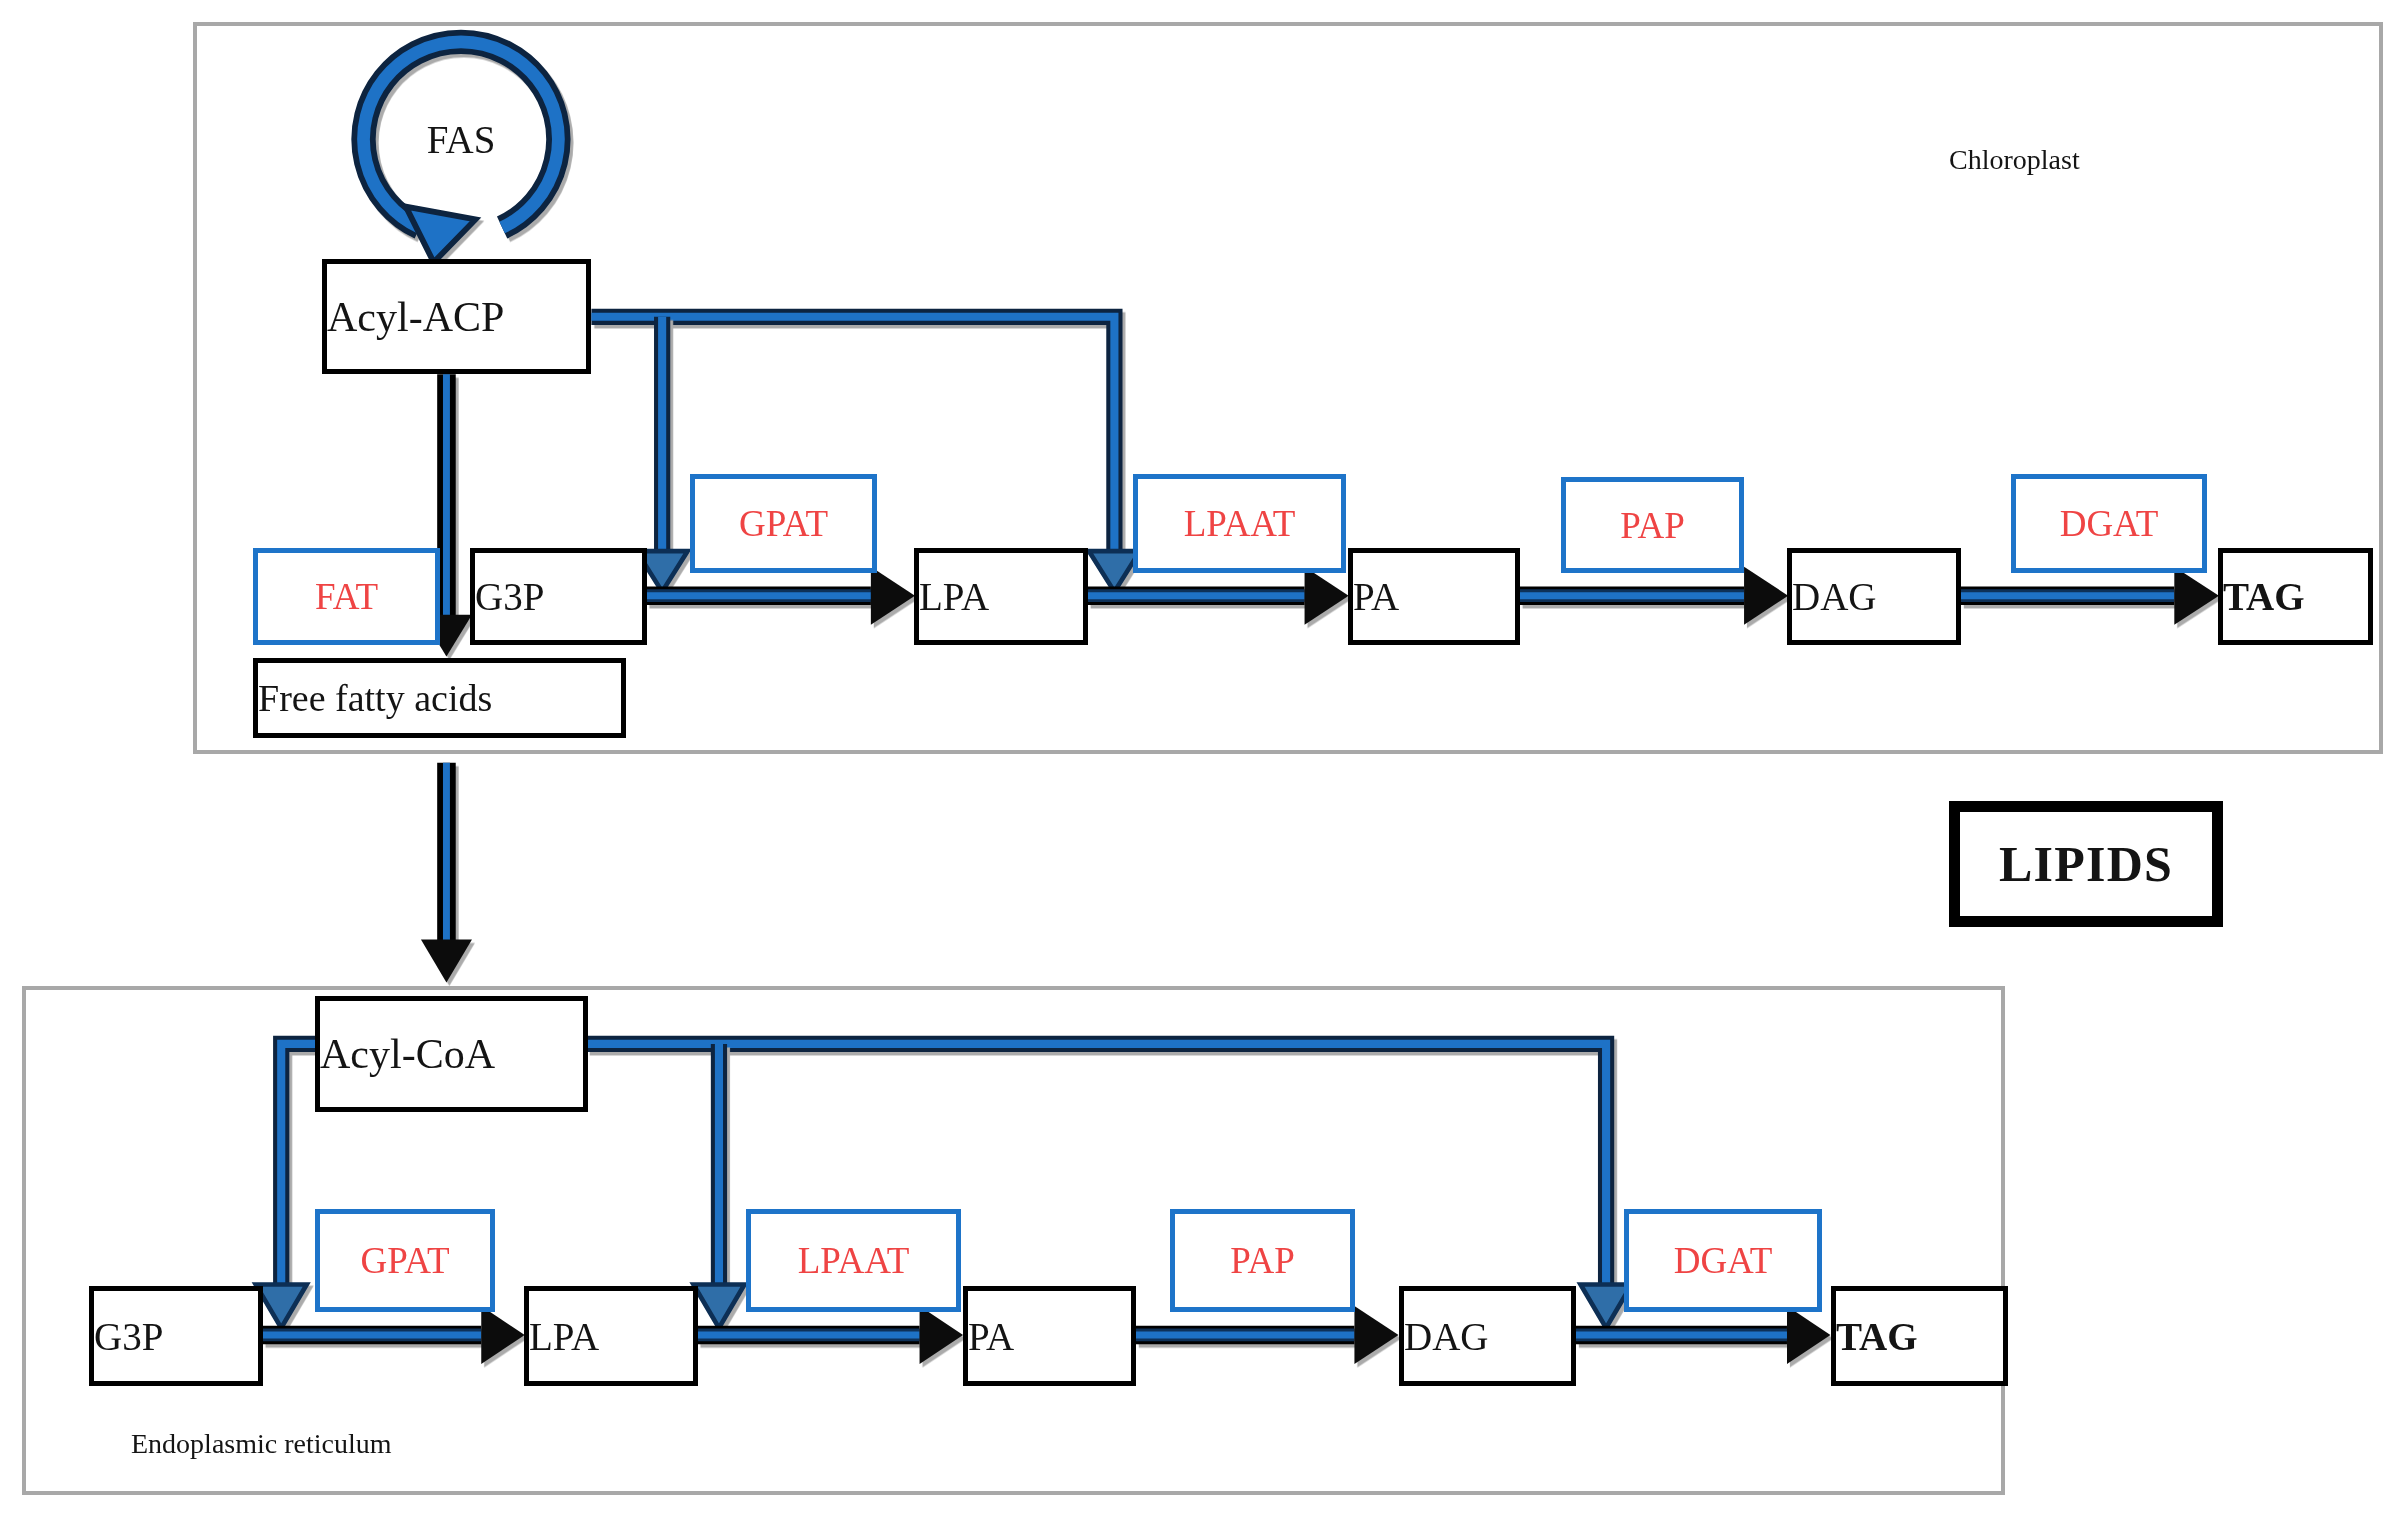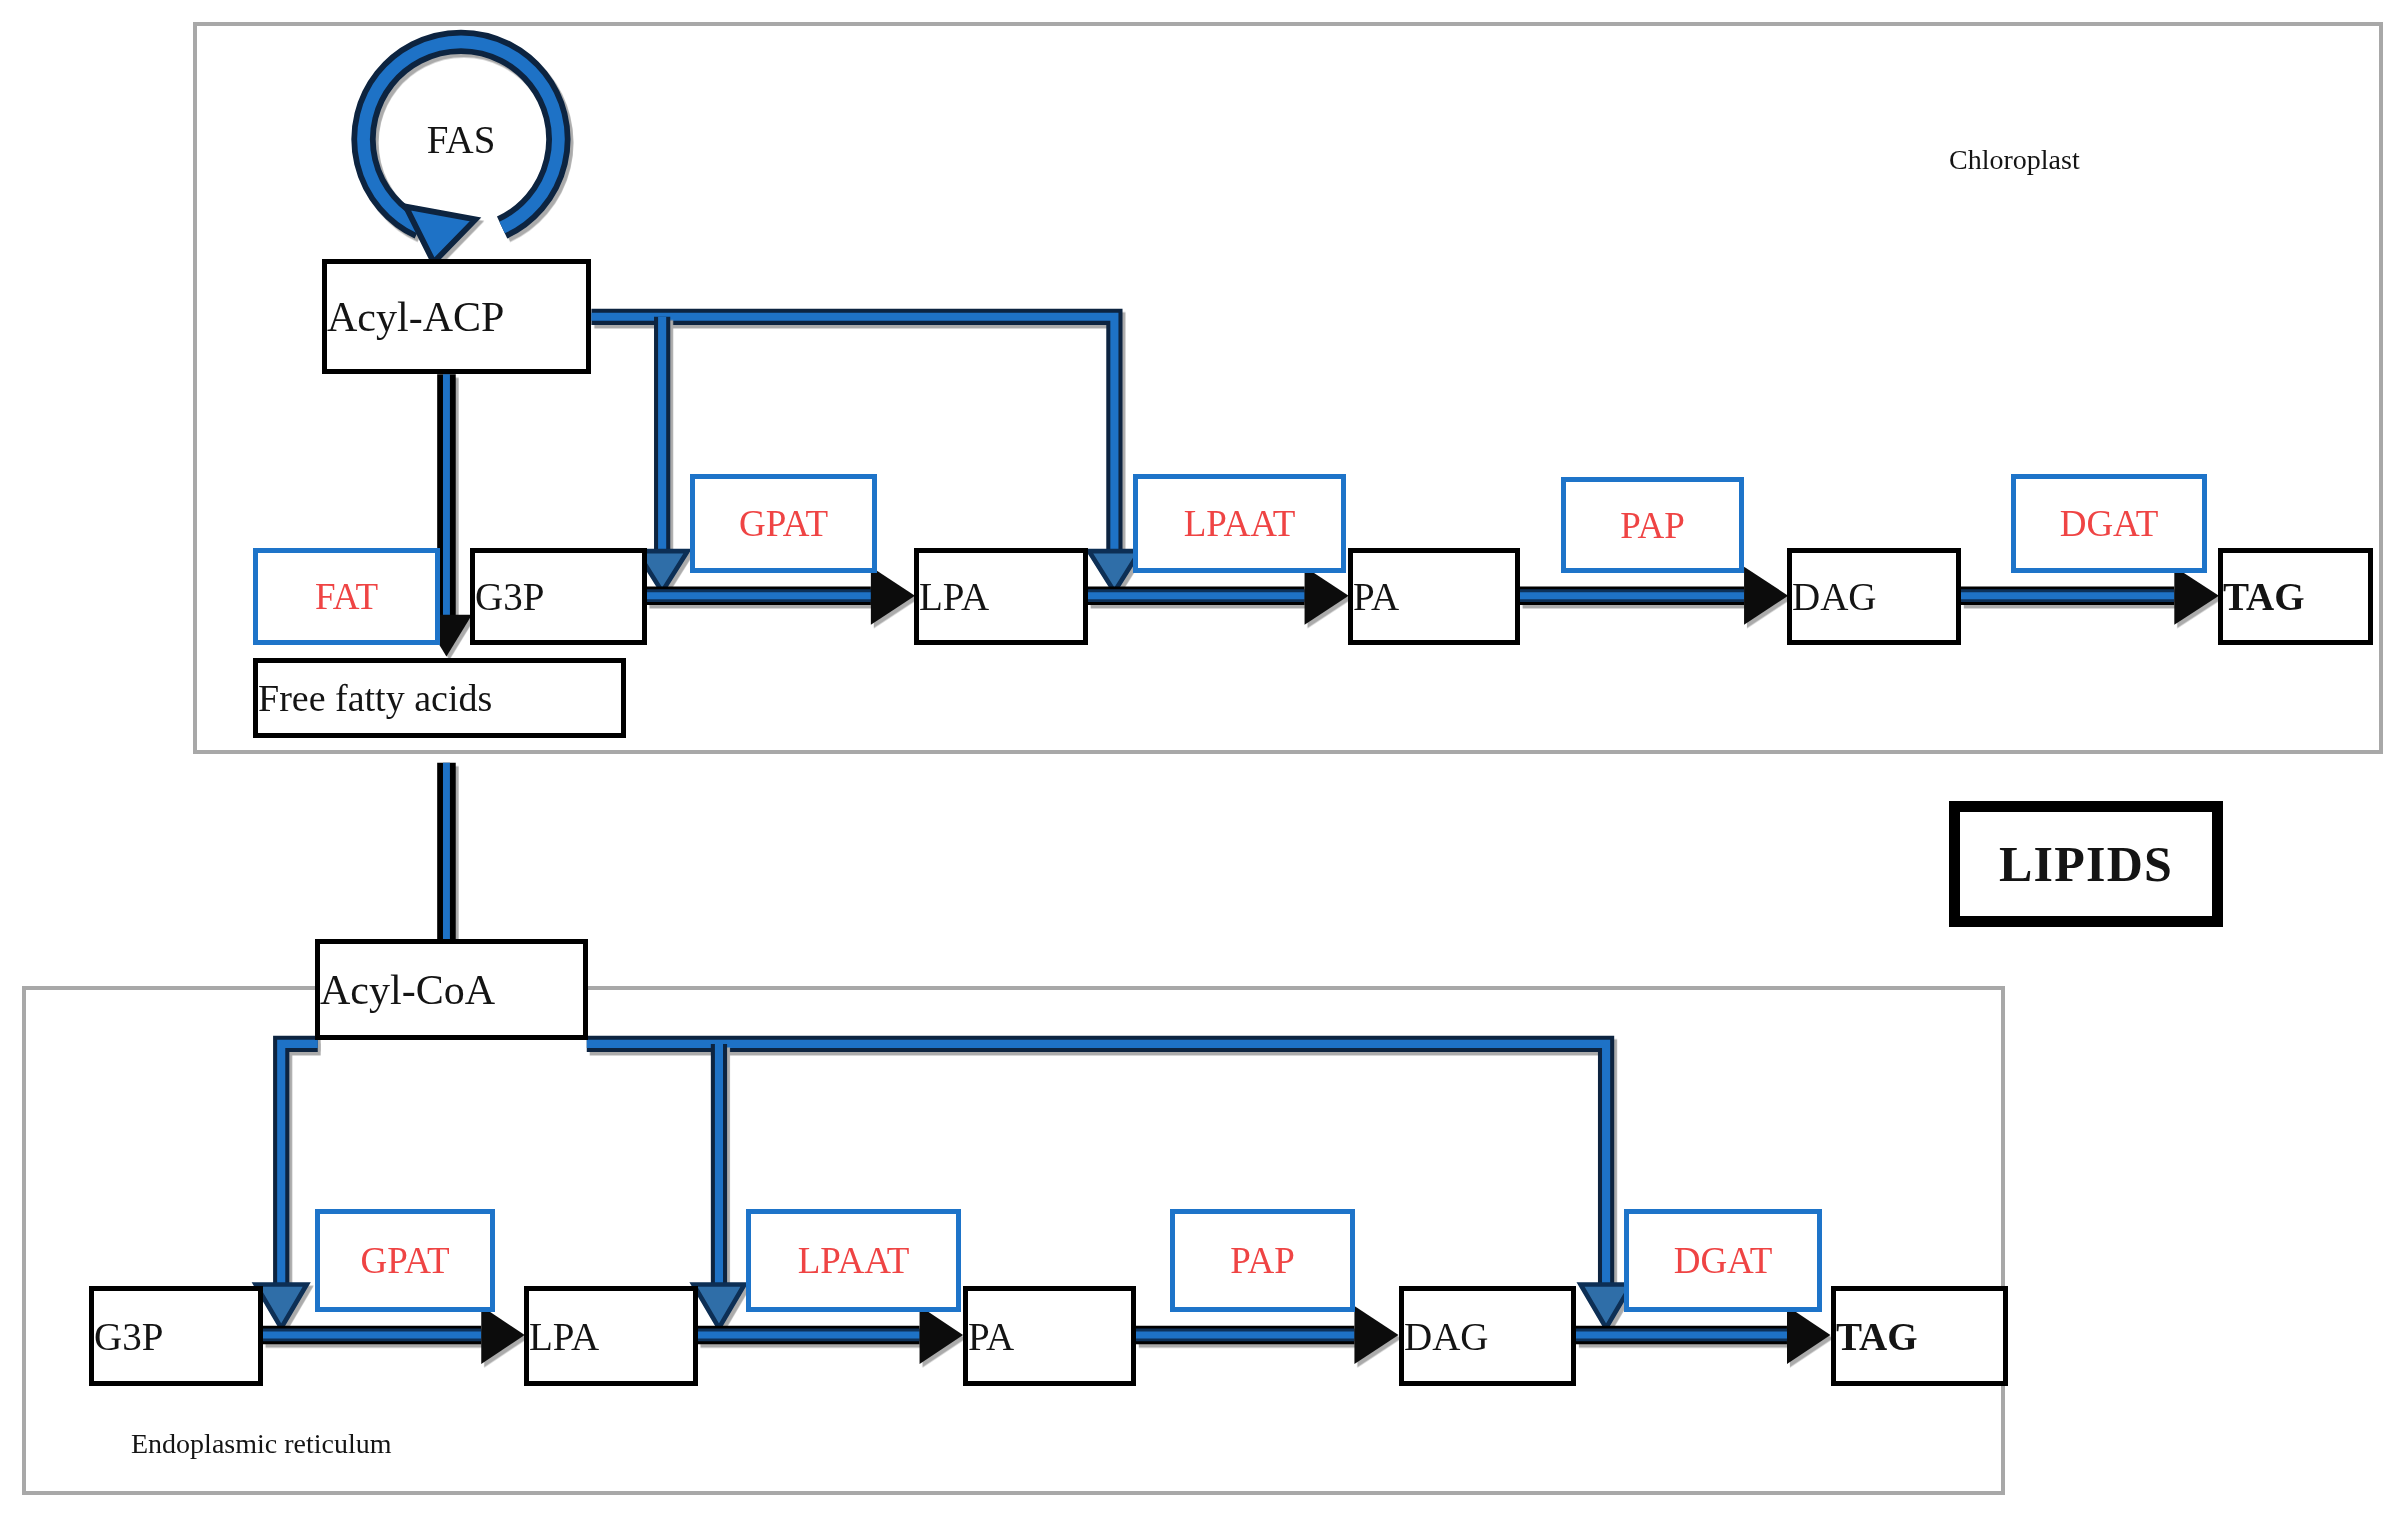--- a/index.html
+++ b/index.html
@@ -182,21 +182,21 @@
   </div>
 
   <div class="metab" style="left:253px;top:658px;width:373px;height:80px;font-size:38px;">
     <span>Free fatty acids</span>
   </div>
 
   <div class="lipids">
     <span>LIPIDS</span>
   </div>
 
-  <div class="metab big" style="left:315px;top:939px;width:273px;height:101px;">
+  <div class="metab big" style="left:315px;top:996px;width:273px;height:116px;">
     <span>Acyl-CoA</span>
   </div>
 
   <div class="metab" style="left:89px;top:1286px;width:174px;height:100px;">
     <span>G3P</span>
   </div>
   <div class="enz" style="left:315px;top:1209px;width:180px;height:103px;">
     <span>GPAT</span>
   </div>
   <div class="metab" style="left:524px;top:1286px;width:174px;height:100px;">

